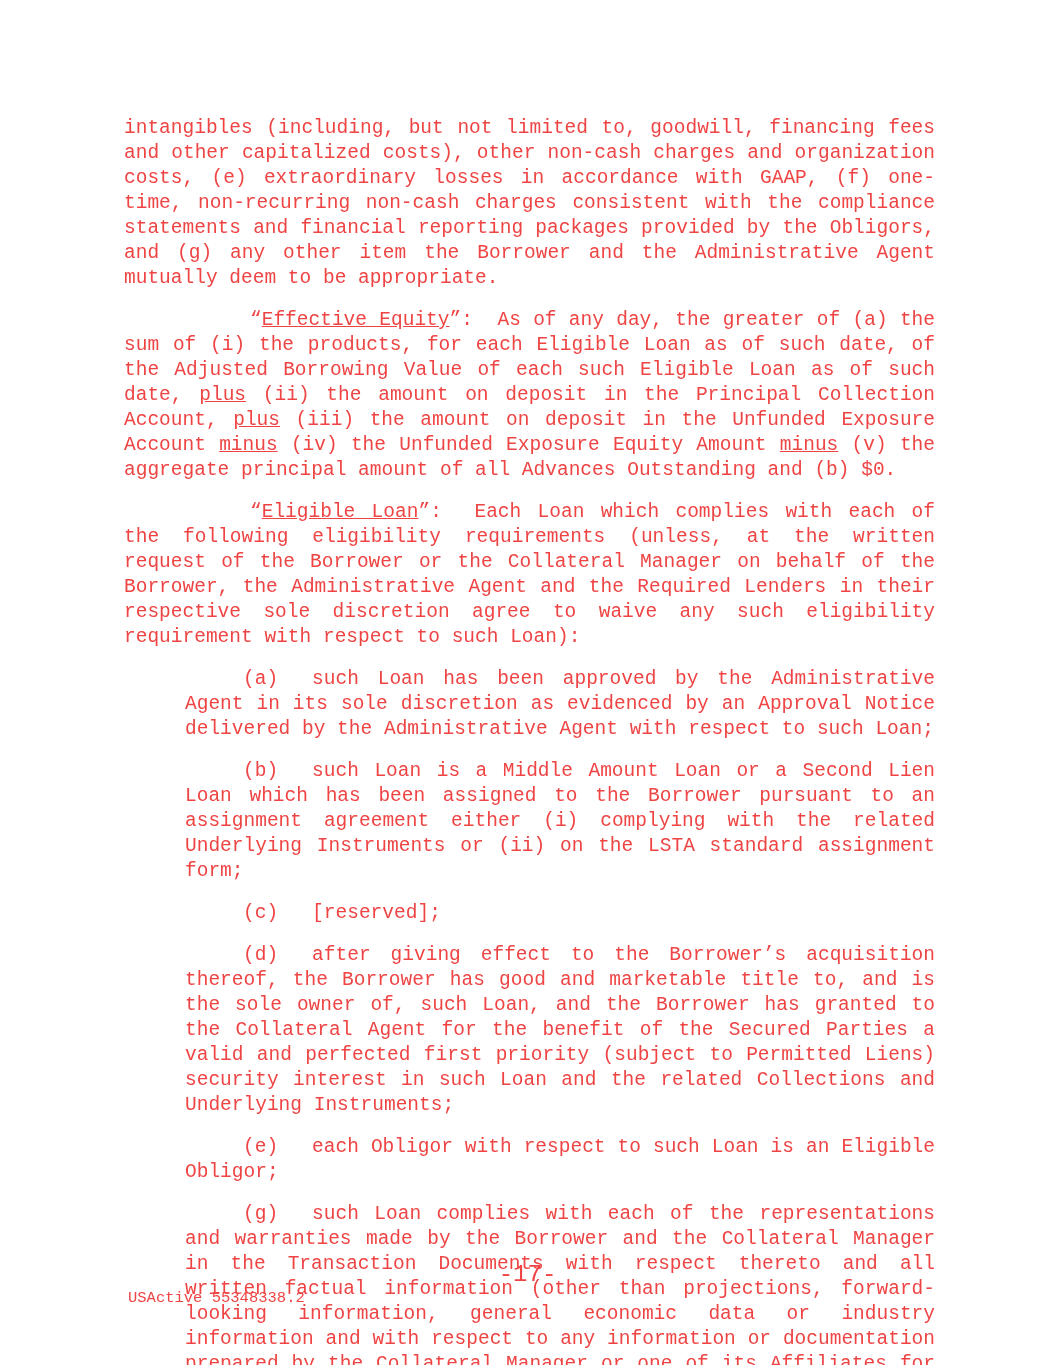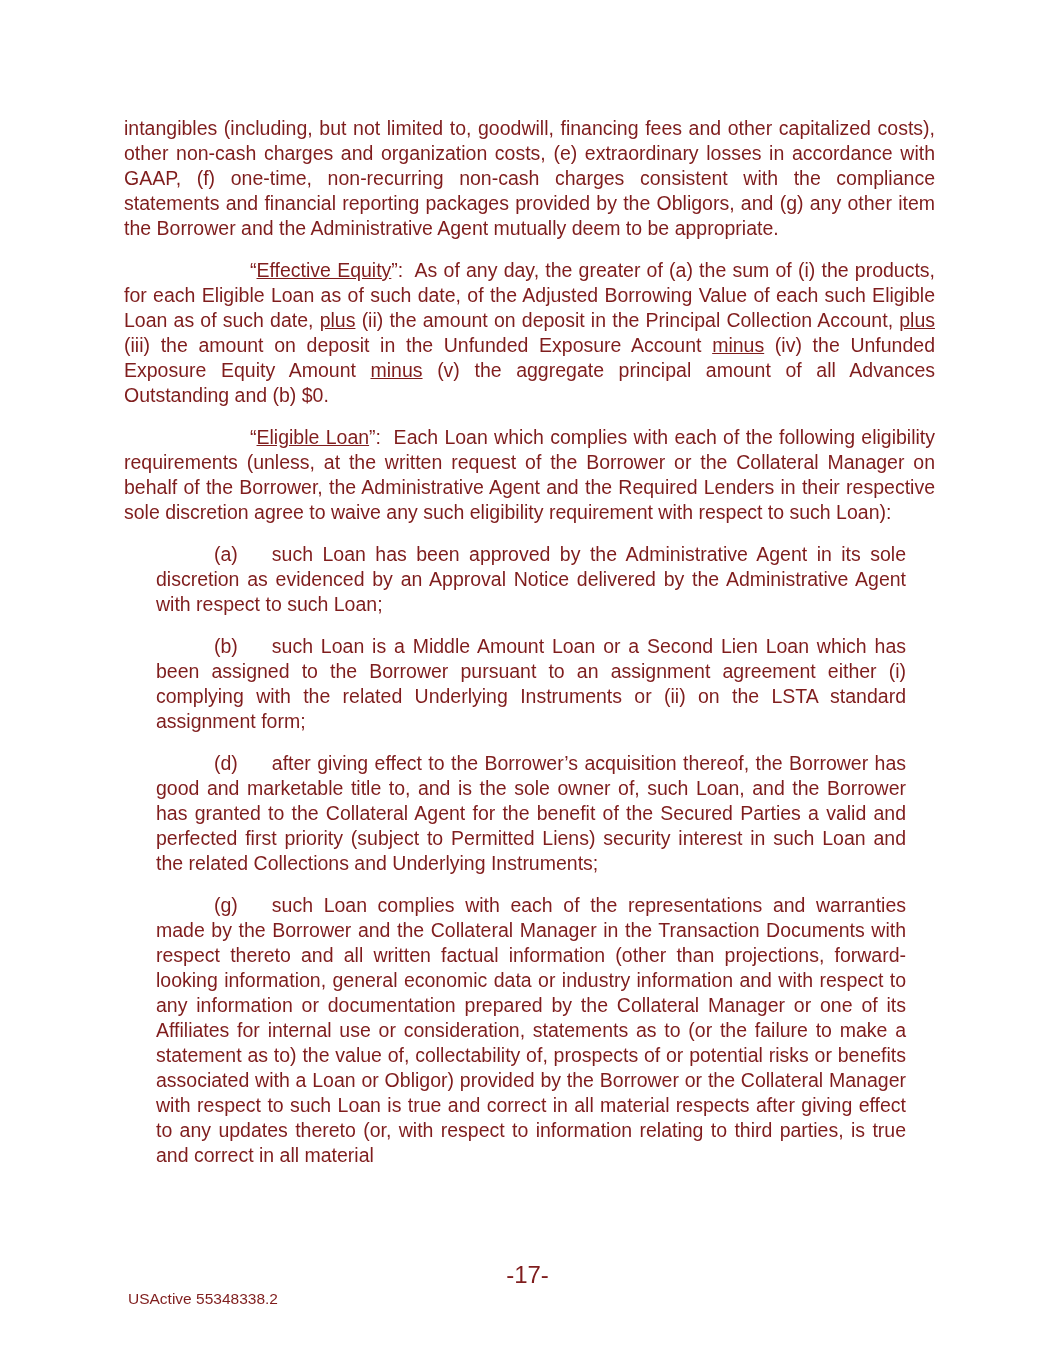--- a/index.html
+++ b/index.html
@@ -5,22 +5,22 @@
   html, body {
     margin: 0;
     padding: 0;
     background: #ffffff;
   }
   .page {
     position: relative;
     width: 1055px;
     height: 1365px;
     background: #ffffff;
-    font-family: Liberation Sans, sans-serif;
-    color: #7f1d1d;
+    font-family: Liberation Mono, monospace;
+    color: #ef4444;
     overflow: hidden;
   }
   .doc-body {
     position: absolute;
     left: 124px;
     top: 116px;
     width: 811px;
     font-size: 19.5px;
     line-height: 25px;
     text-align: justify;
@@ -28,21 +28,21 @@
   .para {
     margin: 0 0 17px 0;
   }
   .para.body {
     text-indent: 0;
   }
   .para.definition {
     text-indent: 126px;
   }
   .para.list {
-    margin-left: 32px;
+    margin-left: 61px;
     width: 750px;
     text-indent: 58px;
   }
   .tab {
     display: inline-block;
     width: 34px;
   }
   .u {
     text-decoration: underline;
     margin-top: 8px;
@@ -68,18 +68,20 @@
 </head>
 <body>
 
 <div class="page">
   <div class="doc-body" id="doc-body">
       <p class="para body"><span>intangibles (including, but not limited to, goodwill, financing fees and other capitalized costs), other non-cash charges and organization costs, (e) extraordinary losses in accordance with GAAP, (f) one-time, non-recurring non-cash charges consistent with the compliance statements and financial reporting packages provided by the Obligors, and (g) any other item the Borrower and the Administrative Agent mutually deem to be appropriate.</span></p>
       <p class="para definition"><span>“</span><span class="u">Effective Equity</span><span>”:&nbsp; As of any day, the greater of (a) the sum of (i) the products, for each Eligible Loan as of such date, of the Adjusted Borrowing Value of each such Eligible Loan as of such date, </span><span class="u">plus</span><span> (ii) the amount on deposit in the Principal Collection Account, </span><span class="u">plus</span><span> (iii) the amount on deposit in the Unfunded Exposure Account </span><span class="u">minus</span><span> (iv) the Unfunded Exposure Equity Amount </span><span class="u">minus</span><span> (v) the aggregate principal amount of all Advances Outstanding and (b) $0.</span></p>
       <p class="para definition"><span>“</span><span class="u">Eligible Loan</span><span>”:&nbsp; Each Loan which complies with each of the following eligibility requirements (unless, at the written request of the Borrower or the Collateral Manager on behalf of the Borrower, the Administrative Agent and the Required Lenders in their respective sole discretion agree to waive any such eligibility requirement with respect to such Loan):</span></p>
       <p class="para list"><span>(a)</span><span class="tab"></span><span>such Loan has been approved by the Administrative Agent in its sole discretion as evidenced by an Approval Notice delivered by the Administrative Agent with respect to such Loan;</span></p>
       <p class="para list"><span>(b)</span><span class="tab"></span><span>such Loan is a Middle Amount Loan or a Second Lien Loan which has been assigned to the Borrower pursuant to an assignment agreement either (i) complying with the related Underlying Instruments or (ii) on the LSTA standard assignment form;</span></p>
+      <p class="para list"><span>(c)</span><span class="tab"></span><span>[reserved];</span></p>
       <p class="para list"><span>(d)</span><span class="tab"></span><span>after giving effect to the Borrower’s acquisition thereof, the Borrower has good and marketable title to, and is the sole owner of, such Loan, and the Borrower has granted to the Collateral Agent for the benefit of the Secured Parties a valid and perfected first priority (subject to Permitted Liens) security interest in such Loan and the related Collections and Underlying Instruments;</span></p>
+      <p class="para list"><span>(e)</span><span class="tab"></span><span>each Obligor with respect to such Loan is an Eligible Obligor;</span></p>
       <p class="para list"><span>(g)</span><span class="tab"></span><span>such Loan complies with each of the representations and warranties made by the Borrower and the Collateral Manager in the Transaction Documents with respect thereto and all written factual information (other than projections, forward-looking information, general economic data or industry information and with respect to any information or documentation prepared by the Collateral Manager or one of its Affiliates for internal use or consideration, statements as to (or the failure to make a statement as to) the value of, collectability of, prospects of or potential risks or benefits associated with a Loan or Obligor) provided by the Borrower or the Collateral Manager with respect to such Loan is true and correct in all material respects after giving effect to any updates thereto (or, with respect to information relating to third parties, is true and correct in all material</span></p>
     </div>
   <div class="page-number">-17-</div>
   <div class="doc-id">USActive 55348338.2</div>
 </div>
 
 </body></html>

